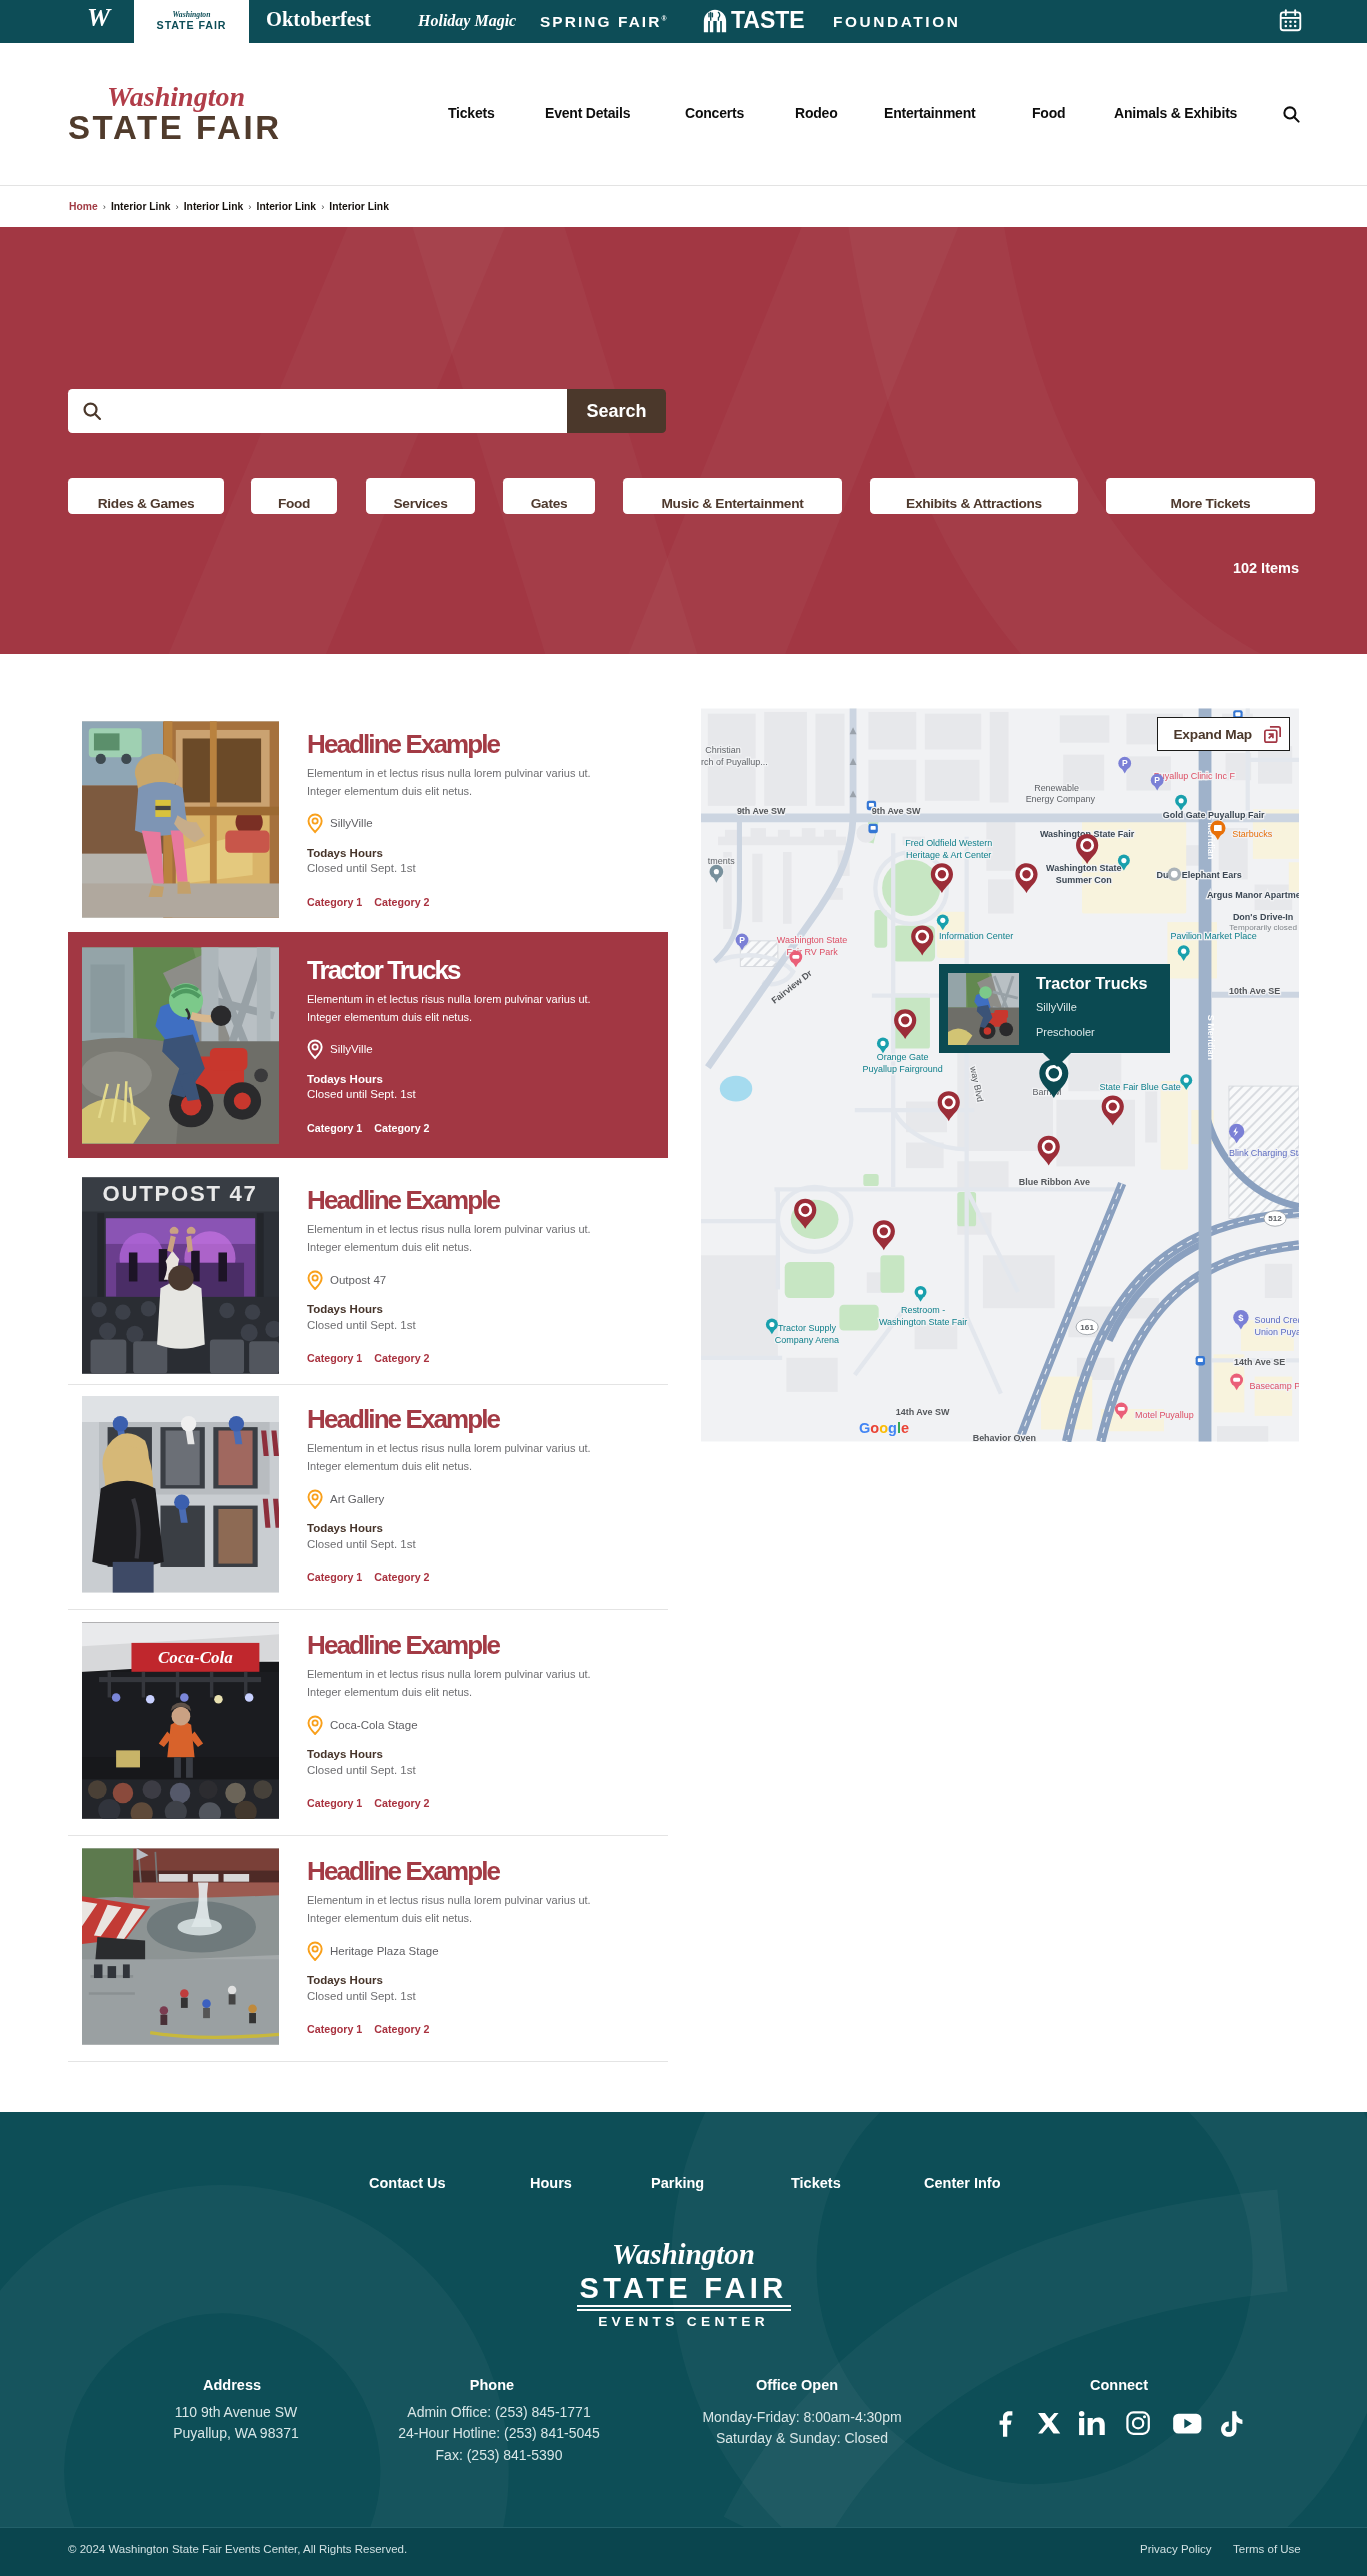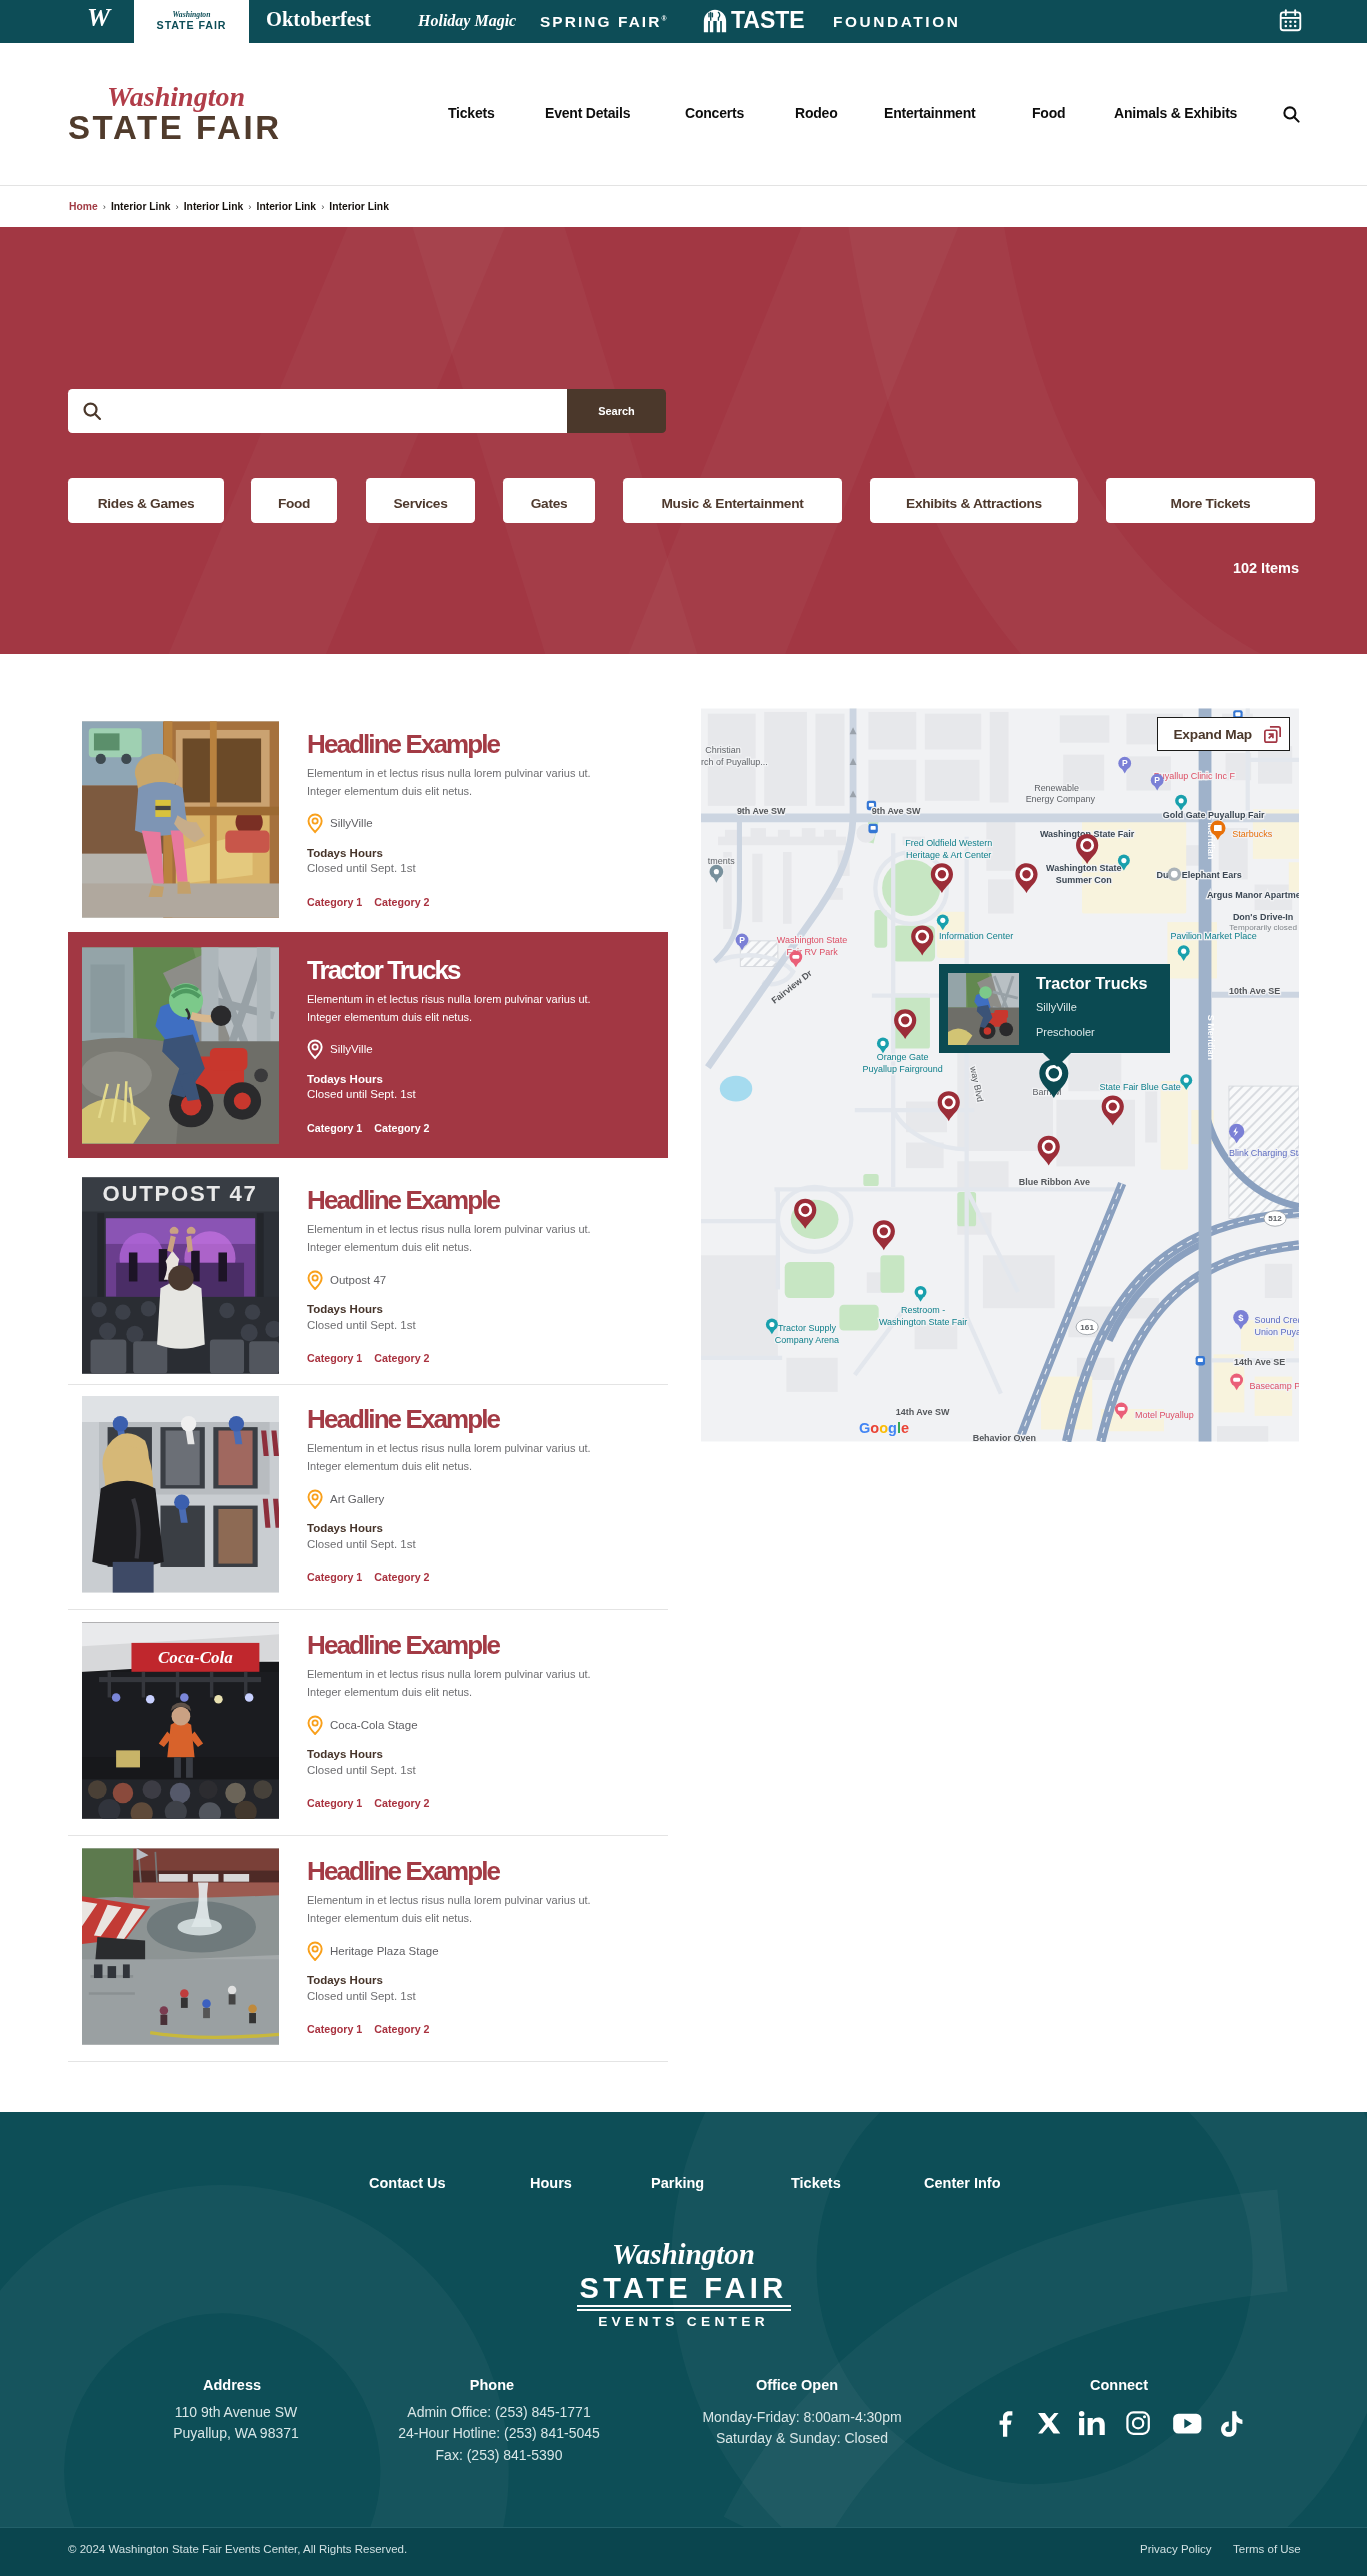--- a/index.html
+++ b/index.html
@@ -13,22 +13,22 @@
 .tb-item { position:absolute; color:#fff; white-space:nowrap; }
 
 #header { position:absolute; left:0; top:43px; width:1368px; height:142px; background:#fff; }
 .nav { top:63px; font-size:14px; font-weight:bold; color:#0d0d0d; line-height:1; letter-spacing:-0.2px; }
 #crumbs { position:absolute; left:0; top:185px; width:1368px; height:43px; background:#fff; border-top:0.9px solid #e3e3e3; font-size:10.3px; font-weight:bold; color:#15100c; }
 #crumbs .sep { color:#444; font-weight:normal; padding:0 5.1px; font-size:9.4px; }
 
 #hero { position:absolute; left:0; top:227px; width:1368px; height:427px; background:#a23743; overflow:hidden; }
 #hero h1 { position:absolute; left:68px; top:62px; font-size:60px; font-weight:bold; color:#fff; letter-spacing:-0.3px; line-height:1; }
 #searchbox { position:absolute; left:68px; top:162px; width:499px; height:44px; background:#fff; border-radius:4.3px 0 0 4.3px; }
-#searchbtn { position:absolute; left:567px; top:162px; width:99px; height:44px; background:#4b382b; border-radius:0 4.3px 4.3px 0; color:#fff; font-size:11px; font-weight:bold; text-align:center; line-height:44px; }
-.filterbtn { position:absolute; top:251px; height:45px; background:#fff; border-radius:4.3px; color:#4e392d; font-size:13.7px; font-weight:bold; text-align:center; }
+#searchbtn { position:absolute; left:567px; top:162px; width:99px; height:44px; background:#4b382b; border-radius:0 4.3px 4.3px 0; color:#fff; font-size:18px; font-weight:bold; text-align:center; line-height:44px; }
+.filterbtn { position:absolute; top:251px; height:36px; background:#fff; border-radius:4.3px; color:#4e392d; font-size:13.7px; font-weight:bold; text-align:center; }
 .filterbtn span { display:inline-block; line-height:52px; letter-spacing:-0.3px; }
 #items102 { position:absolute; top:333px; right:69px; color:#fff; font-size:14.5px; font-weight:bold; }
 
 #list { position:absolute; left:68px; top:706px; width:600px; }
 .card { position:relative; height:226px; }
 .thumb { position:absolute; left:13.7px; top:14.5px; width:197px; height:197px; overflow:hidden; }
 .cinfo { position:absolute; left:239px; top:14.5px; width:325px; }
 .cinfo h3 { font-size:26px; line-height:26px; font-weight:bold; color:#a33b45; letter-spacing:-1.9px; margin-top:10.3px; }
 .cinfo .body { margin-top:6.8px; font-size:11px; line-height:18px; color:#6e6e71; width:308px; }
 .locrow { margin-top:13px; height:21.4px; display:flex; align-items:center; }

